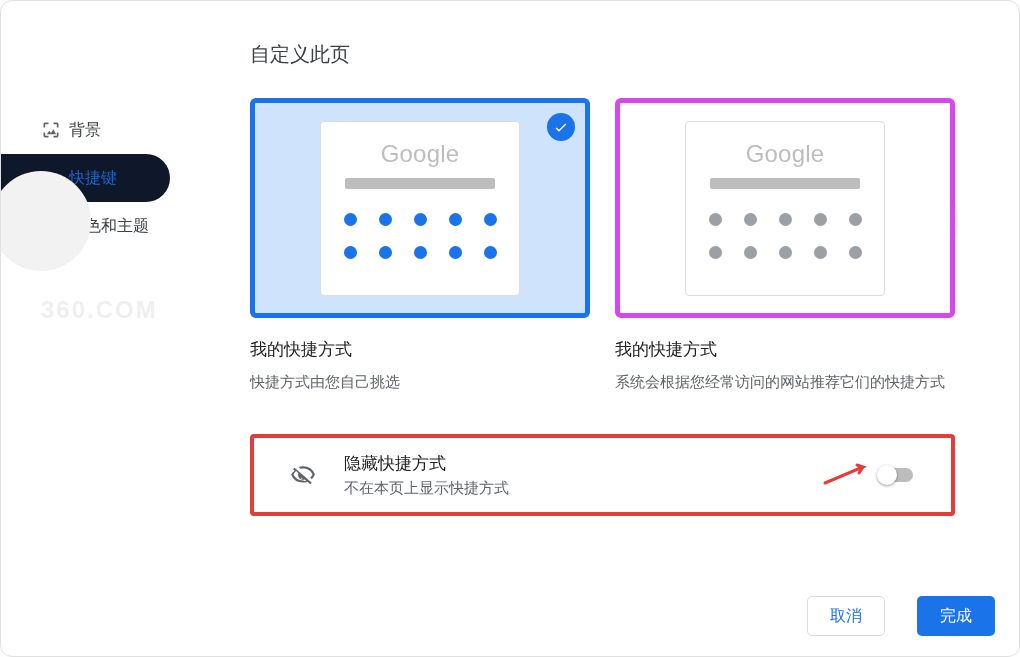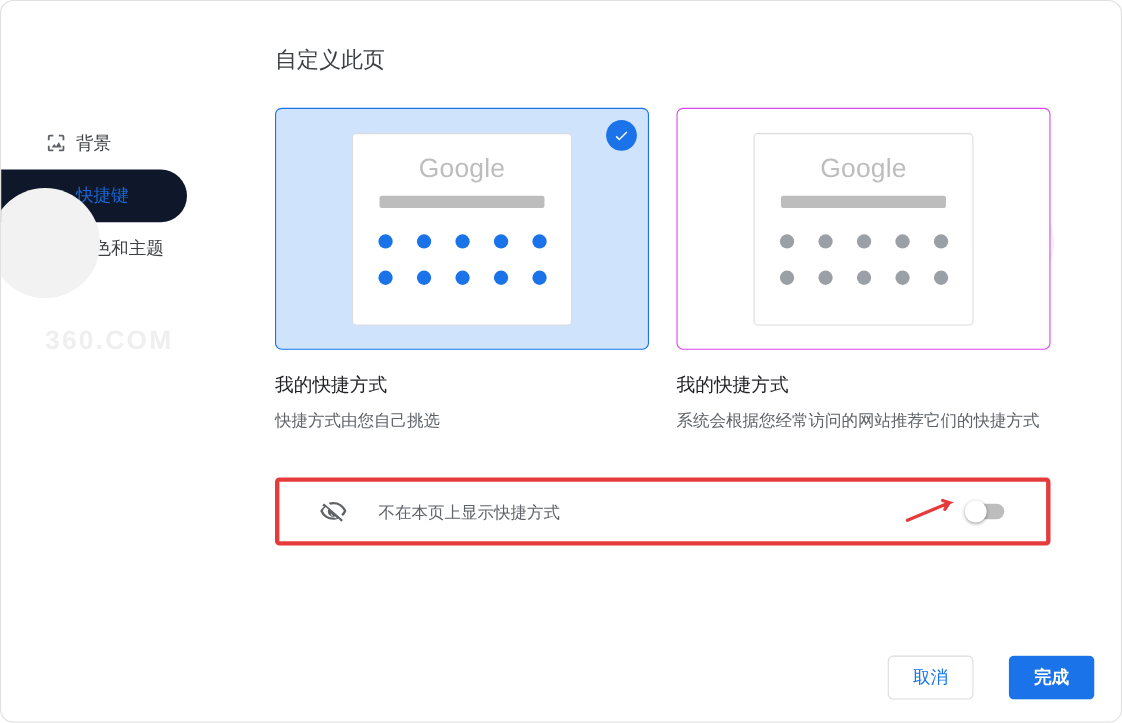--- a/index.html
+++ b/index.html
@@ -52,21 +52,21 @@
     .page-title { font-size: 20px; color: #3c4043; margin-bottom: 30px; }
     .options-row { display: flex; gap: 25px; }
     .option-card {
       width: 340px;
       display: flex;
       flex-direction: column;
       cursor: pointer;
     }
     .card-preview {
       height: 220px;
-      border: 1px solid #d946ef;
+      border: 5px solid #d946ef;
       border-radius: 6px;
       display: flex;
       align-items: center;
       justify-content: center;
       position: relative;
       background: #fff;
     }
     .option-card.selected .card-preview {
       background: #cfe3fc;
       border-color: #1a73e8;
@@ -186,21 +186,20 @@
       border: 1px solid transparent;
     }
     .btn-secondary {
       background: #fff;
       border-color: #dadce0;
       color: #1a73e8;
     }
     .btn-primary {
       background: #1a73e8;
       color: #fff;
-      font-weight: bold;
     }
     
     .wm {
       position: absolute;
       color: #f0f0f0;
       font-size: 90px;
       font-weight: bold;
       pointer-events: none;
       font-family: Arial, sans-serif;
       z-index: 0;
@@ -320,20 +319,21 @@
 
       </div>
 
       <div class="hide-row-wrapper">
         <span class="hide-icon">
           <svg width="26" height="26" viewBox="0 0 24 24">
               <path d="M12 6a9.77 9.77 0 018.82 5.5 9.9 9.9 0 01-2.16 2.9l1.42 1.42A11.8 11.8 0 0023 11.5 11.8 11.8 0 0012 4a11.6 11.6 0 00-4 .7l1.6 1.6A9.6 9.6 0 0112 6zm-9.19.69L4.24 8.1A11.9 11.9 0 001 11.5 11.82 11.82 0 0012 19a11.6 11.6 0 004.3-.82l2.4 2.4 1.41-1.42L4.22 5.28zm7.07 7.07l2.36 2.36a2.5 2.5 0 01-2.36-2.36zM12 17a9.77 9.77 0 01-8.82-5.5 9.9 9.9 0 012.5-3.2l2.1 2.1a4.5 4.5 0 005.82 5.82l1.55 1.55A9.6 9.6 0 0112 17z"></path>
             </svg>
         </span>
         <div class="hide-text">
+          <div class="hide-title">隐藏快捷方式</div>
           <div class="hide-desc">不在本页上显示快捷方式</div>
         </div>
         <div class="arrow-annotation">
           <svg width="50" height="28" viewBox="0 0 50 28">
               <path d="M2 24 L40 8 L34 6 M40 8 L36 14" stroke="#e63b3b" stroke-width="3" fill="none" stroke-linecap="round"></path>
             </svg>
         </div>
         <div class="toggle">
           <div class="toggle-track"></div>
           <div class="toggle-knob"></div>

